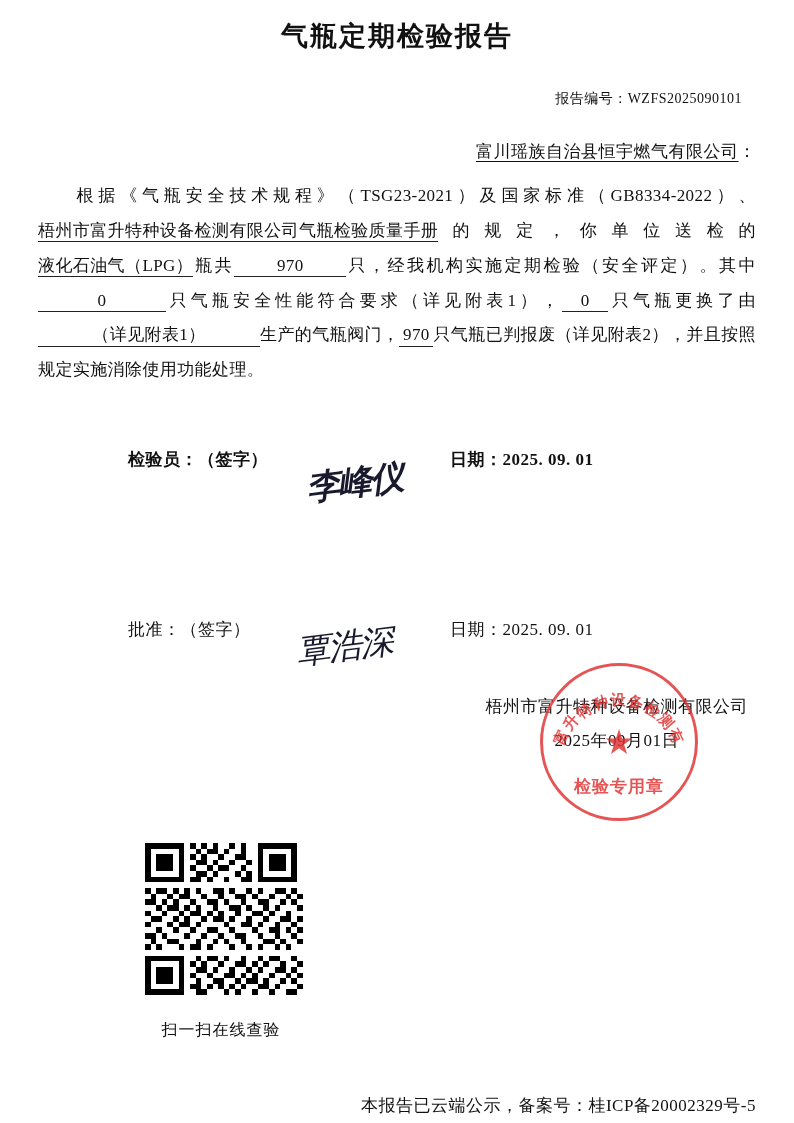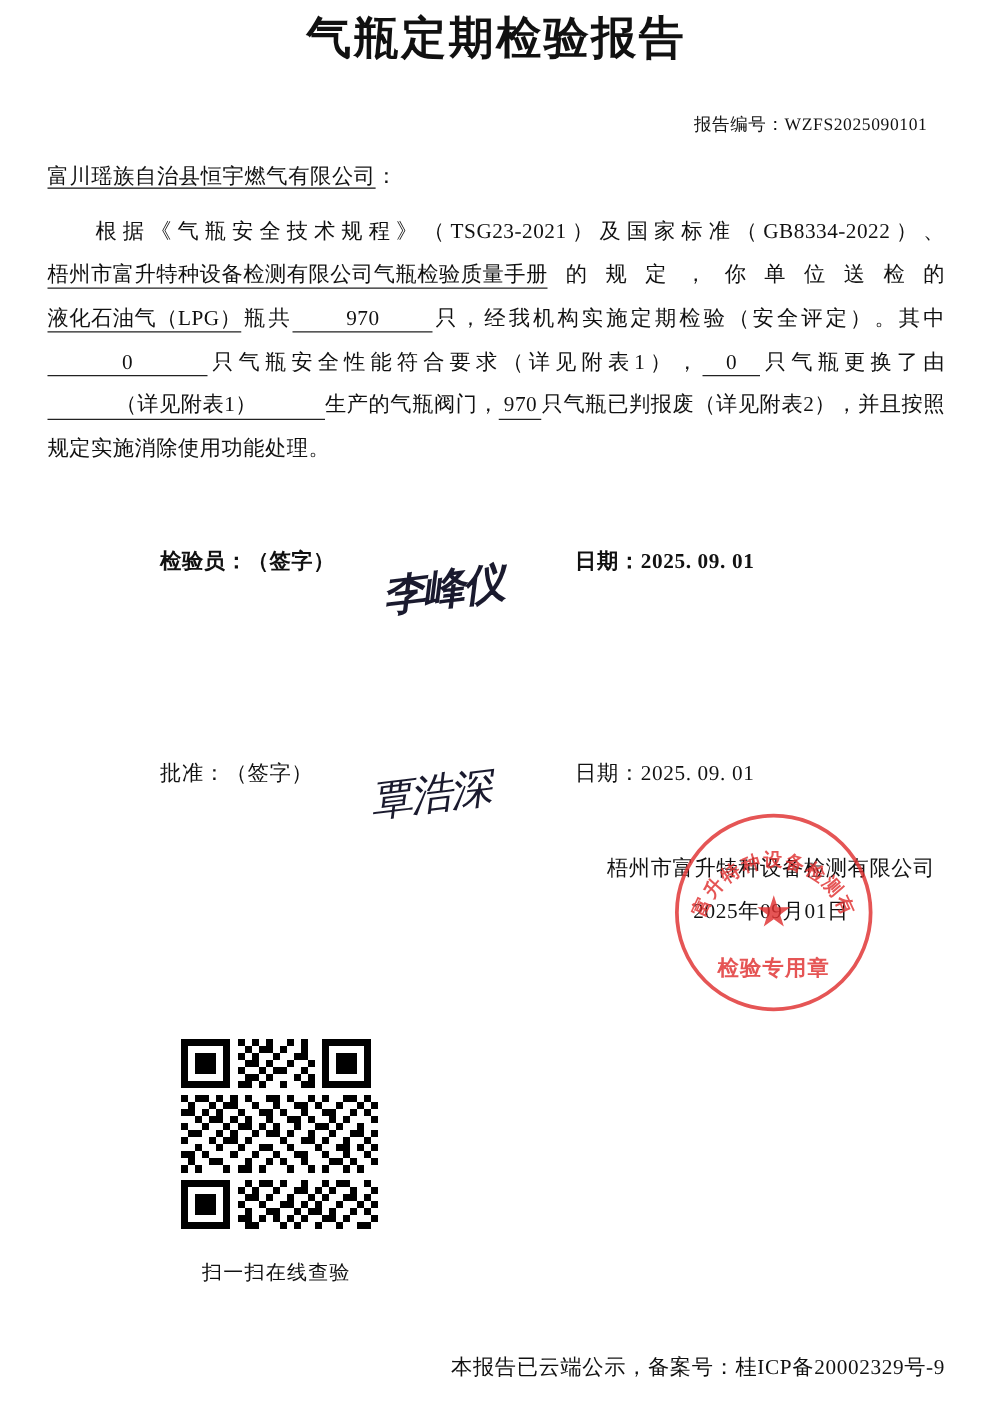--- a/index.html
+++ b/index.html
@@ -19,36 +19,37 @@
     position: relative;
     width: 794px;
     height: 1123px;
     box-sizing: border-box;
     padding: 0 38px;
   }
   .title {
     text-align: center;
     font-family: "Liberation Sans", "DejaVu Sans", sans-serif;
     font-weight: bold;
-    font-size: 36px;
+    font-size: 27px;
     letter-spacing: 2px;
-    margin-top: 6px;
+    margin-top: 18px;
     margin-bottom: 0;
   }
   .report-no {
     text-align: right;
     font-size: 14px;
     margin-top: 36px;
     letter-spacing: 0.5px;
     padding-right: 14px;
   }
   .addressee {
-    margin-top: 20px;
+    margin-top: 32px;
     font-size: 17px;
     letter-spacing: 0.5px;
+    text-align: right;
   }
   .addressee .u {
     text-decoration: underline;
     text-underline-offset: 4px;
   }
   .body-text {
     margin-top: 16px;
     font-size: 17px;
     line-height: 2.05;
     letter-spacing: 0.4px;
@@ -86,21 +87,21 @@
     position: relative;
     font-size: 17px;
     letter-spacing: 0.5px;
   }
   .sign-label {
     position: absolute;
     left: 90px;
   }
   .sign-date {
     position: absolute;
-    left: 422px;
+    left: 412px;
   }
   .handwriting {
     position: absolute;
     font-family: "DejaVu Serif", serif;
     font-style: italic;
     font-size: 34px;
     color: #1a1a2e;
     transform: rotate(-7deg);
     letter-spacing: -2px;
     white-space: nowrap;
@@ -453,15 +454,15 @@
           <rect x="17" y="29" width="1" height="1"></rect>
           <rect x="19" y="29" width="1" height="1"></rect>
           <rect x="22" y="29" width="1" height="1"></rect>
           <rect x="25" y="29" width="1" height="1"></rect>
           <rect x="28" y="29" width="2" height="1"></rect>
       </g>
     </svg>
     <div class="qr-caption">扫一扫在线查验</div>
   </div>
 
-  <div class="footer">本报告已云端公示，备案号：桂ICP备20002329号-9</div>
+  <div class="footer">本报告已云端公示，备案号：桂ICP备20002329号-5</div>
 
 </div>
 
 </body></html>

